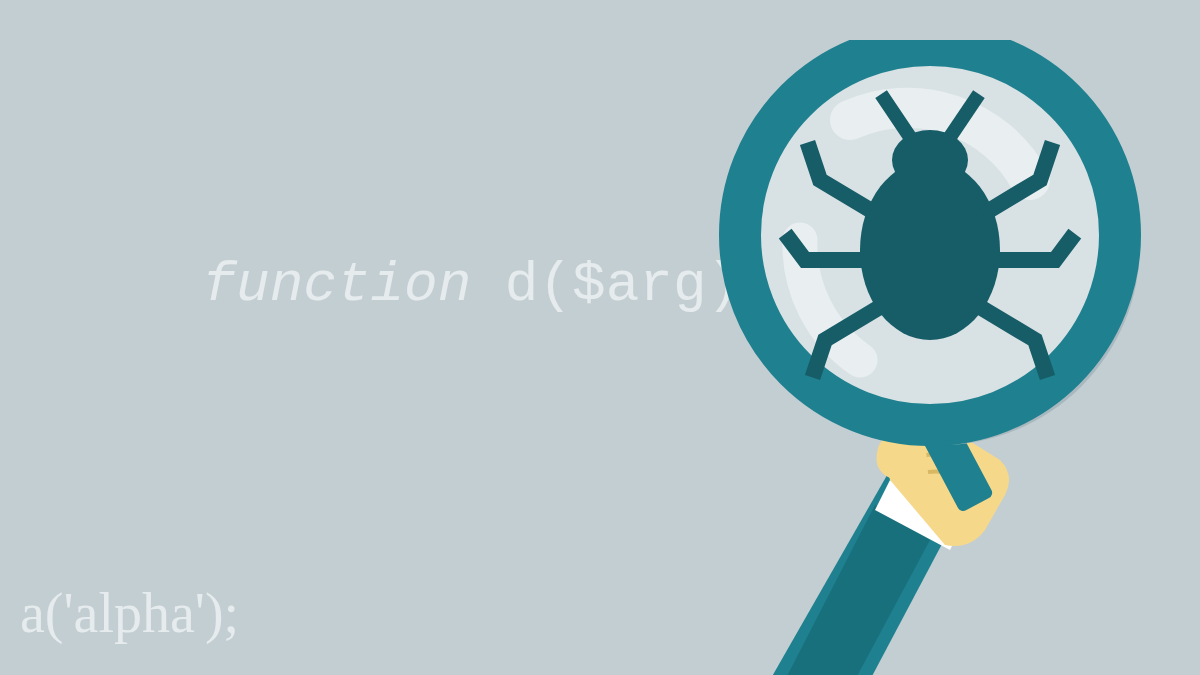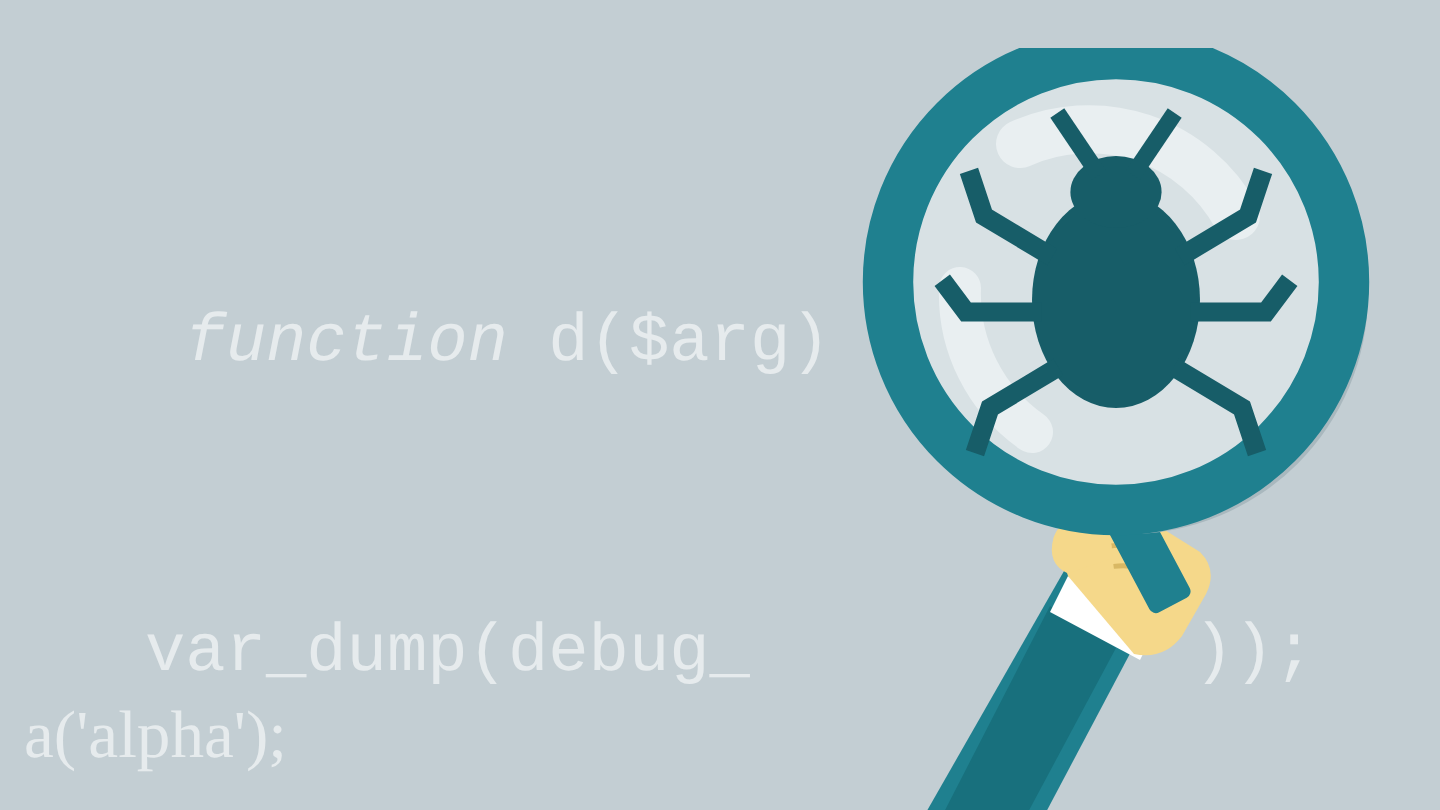--- a/index.html
+++ b/index.html
@@ -16,21 +16,21 @@
     top: 60px;
     left: 20px;
     font-size: 56px;
     line-height: 1.15;
     white-space: pre;
     color: #e6ebed;
     font-weight: 400;
   }
   .code-line { display: block; }
   .faded { color: #e6ebed; }
-  .italic { font-style: italic; }
+  .italic { font-style: italic; margin-left: 48px; }
   .call-line {
     position: absolute;
     bottom: 30px;
     left: 20px;
     font-size: 56px;
     color: #e6ebed;
     font-family: Liberation Serif, serif;
   }
   .illustration {
     position: absolute;
@@ -41,21 +41,20 @@
     pointer-events: none;
   }
 </style>
 </head>
 <body>
 
 <div class="code-block">
   <span class="code-line">
     <span class="faded italic">function</span><span class="faded"> d($arg) {</span>
   </span>
-  <span class="code-line faded">   var_dump(debug_           ));</span>
   
   
   
   
 </div>
 
 <div class="call-line">a('alpha');</div>
 
 <svg class="illustration" viewBox="0 0 560 640">
 

